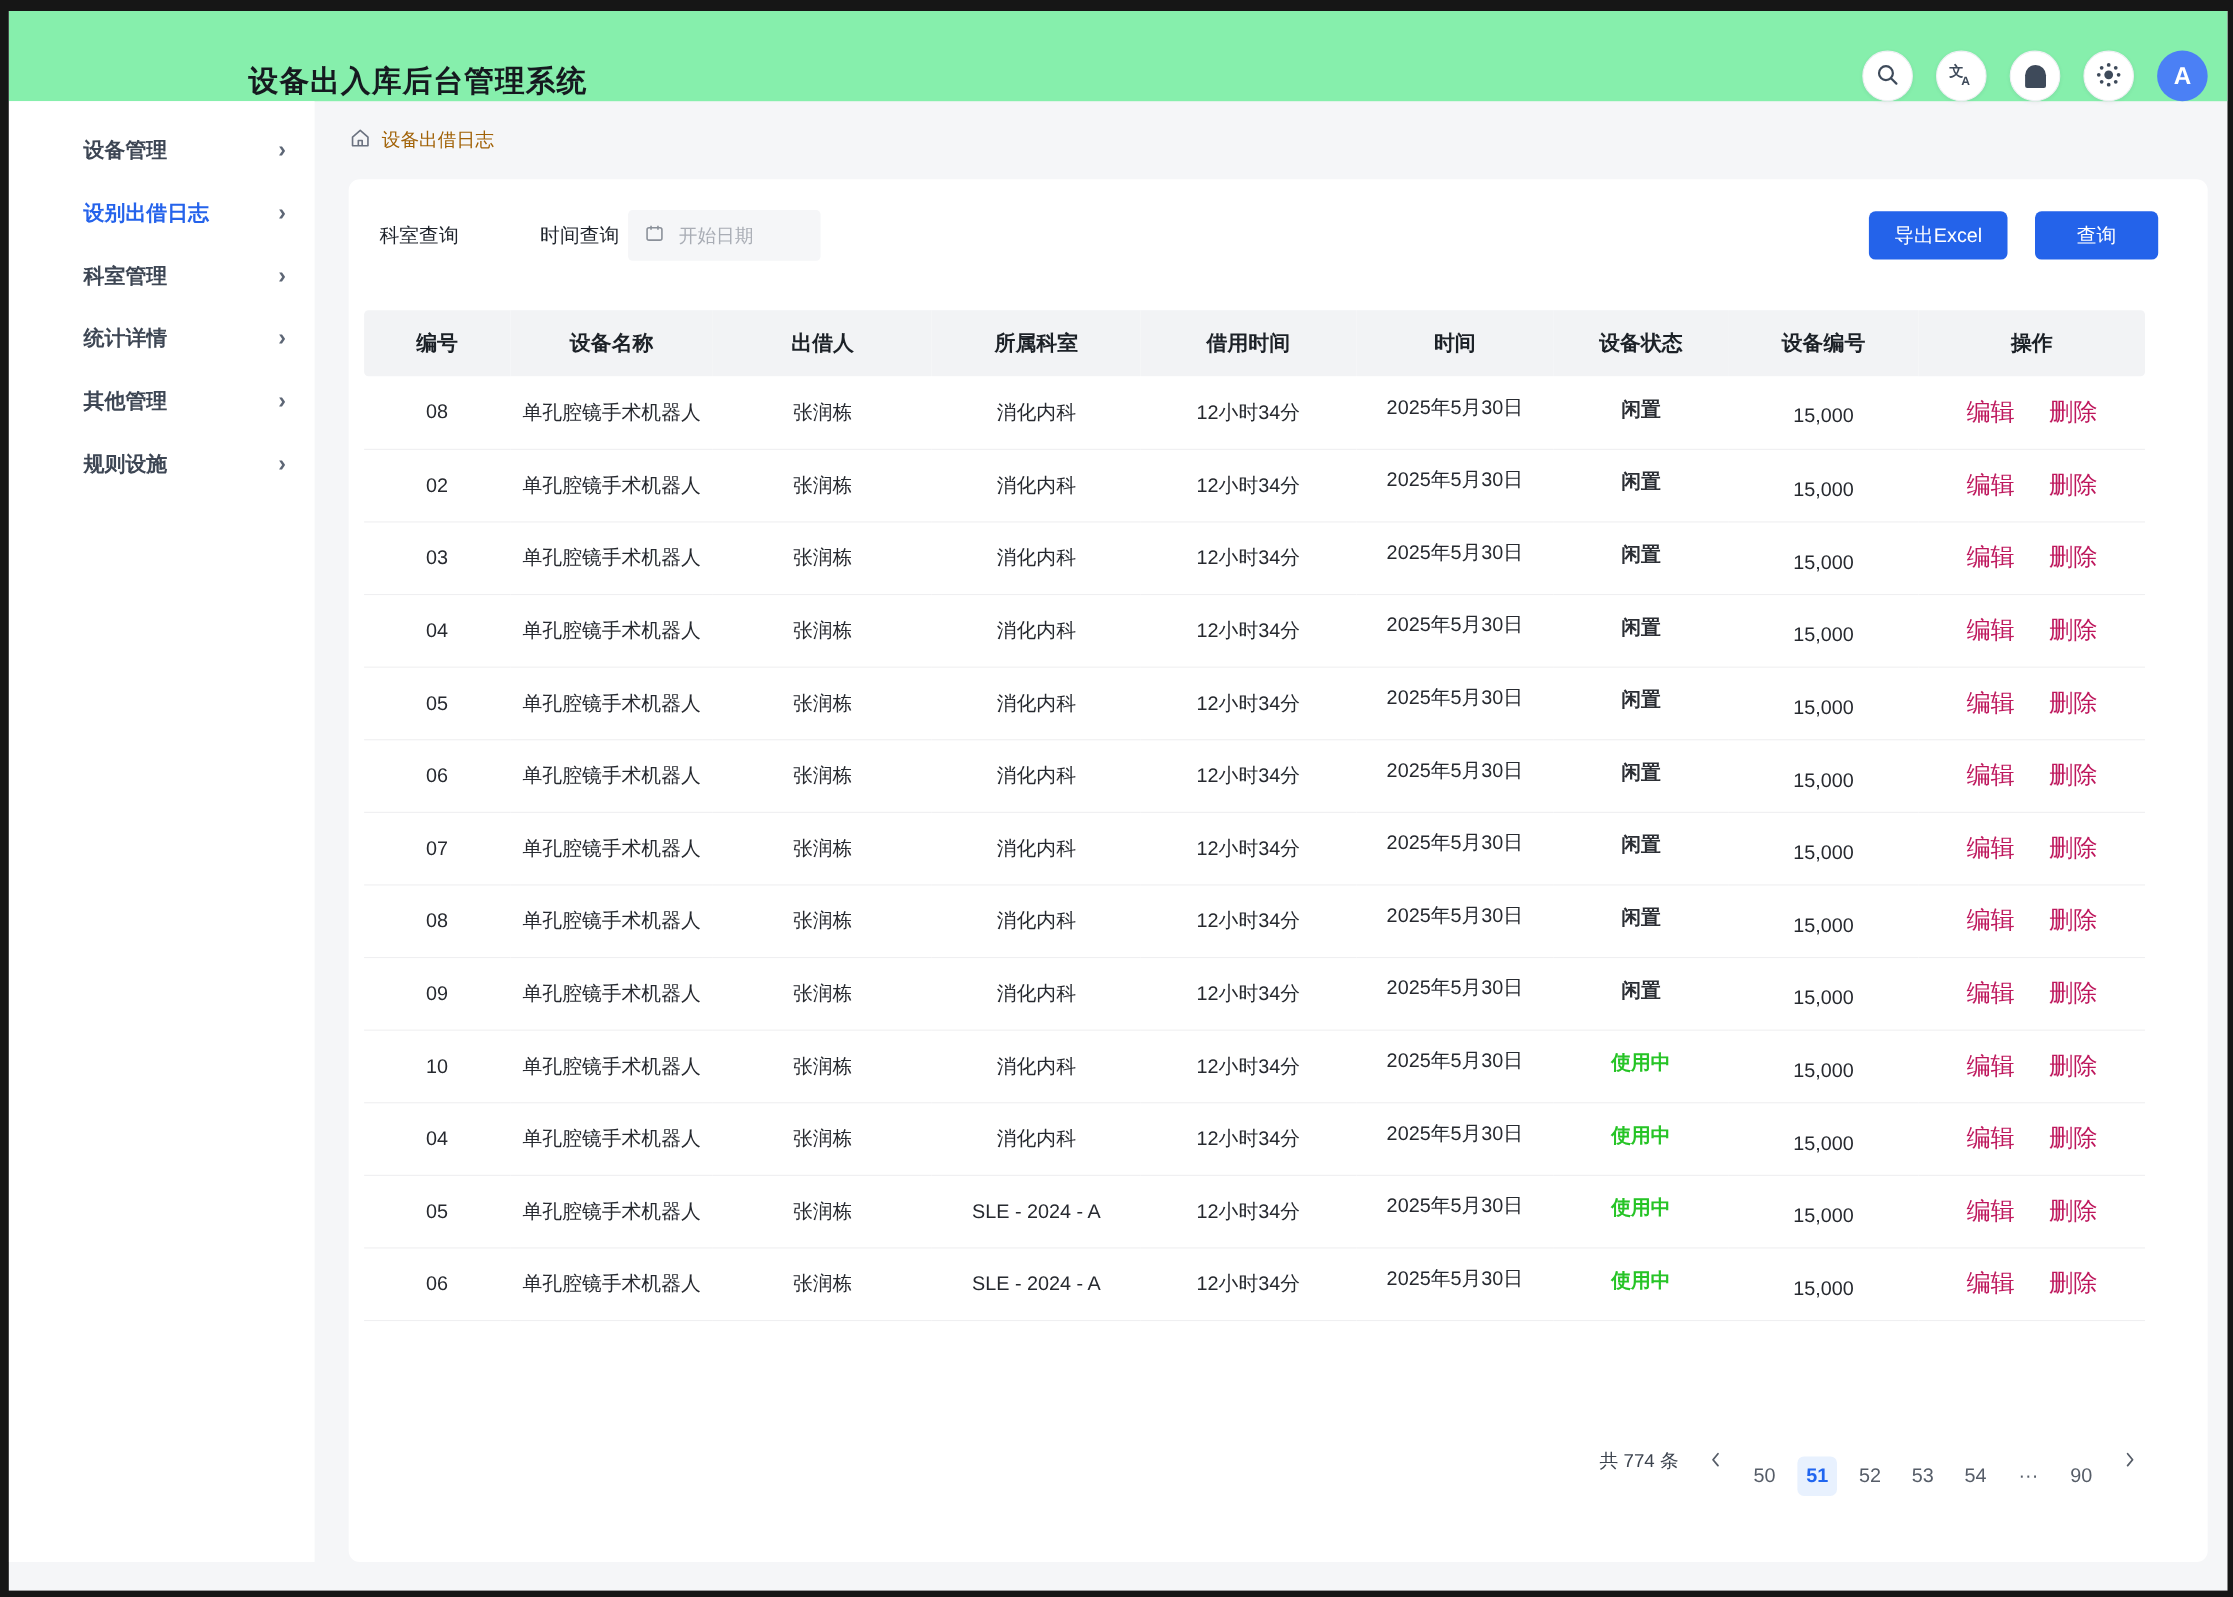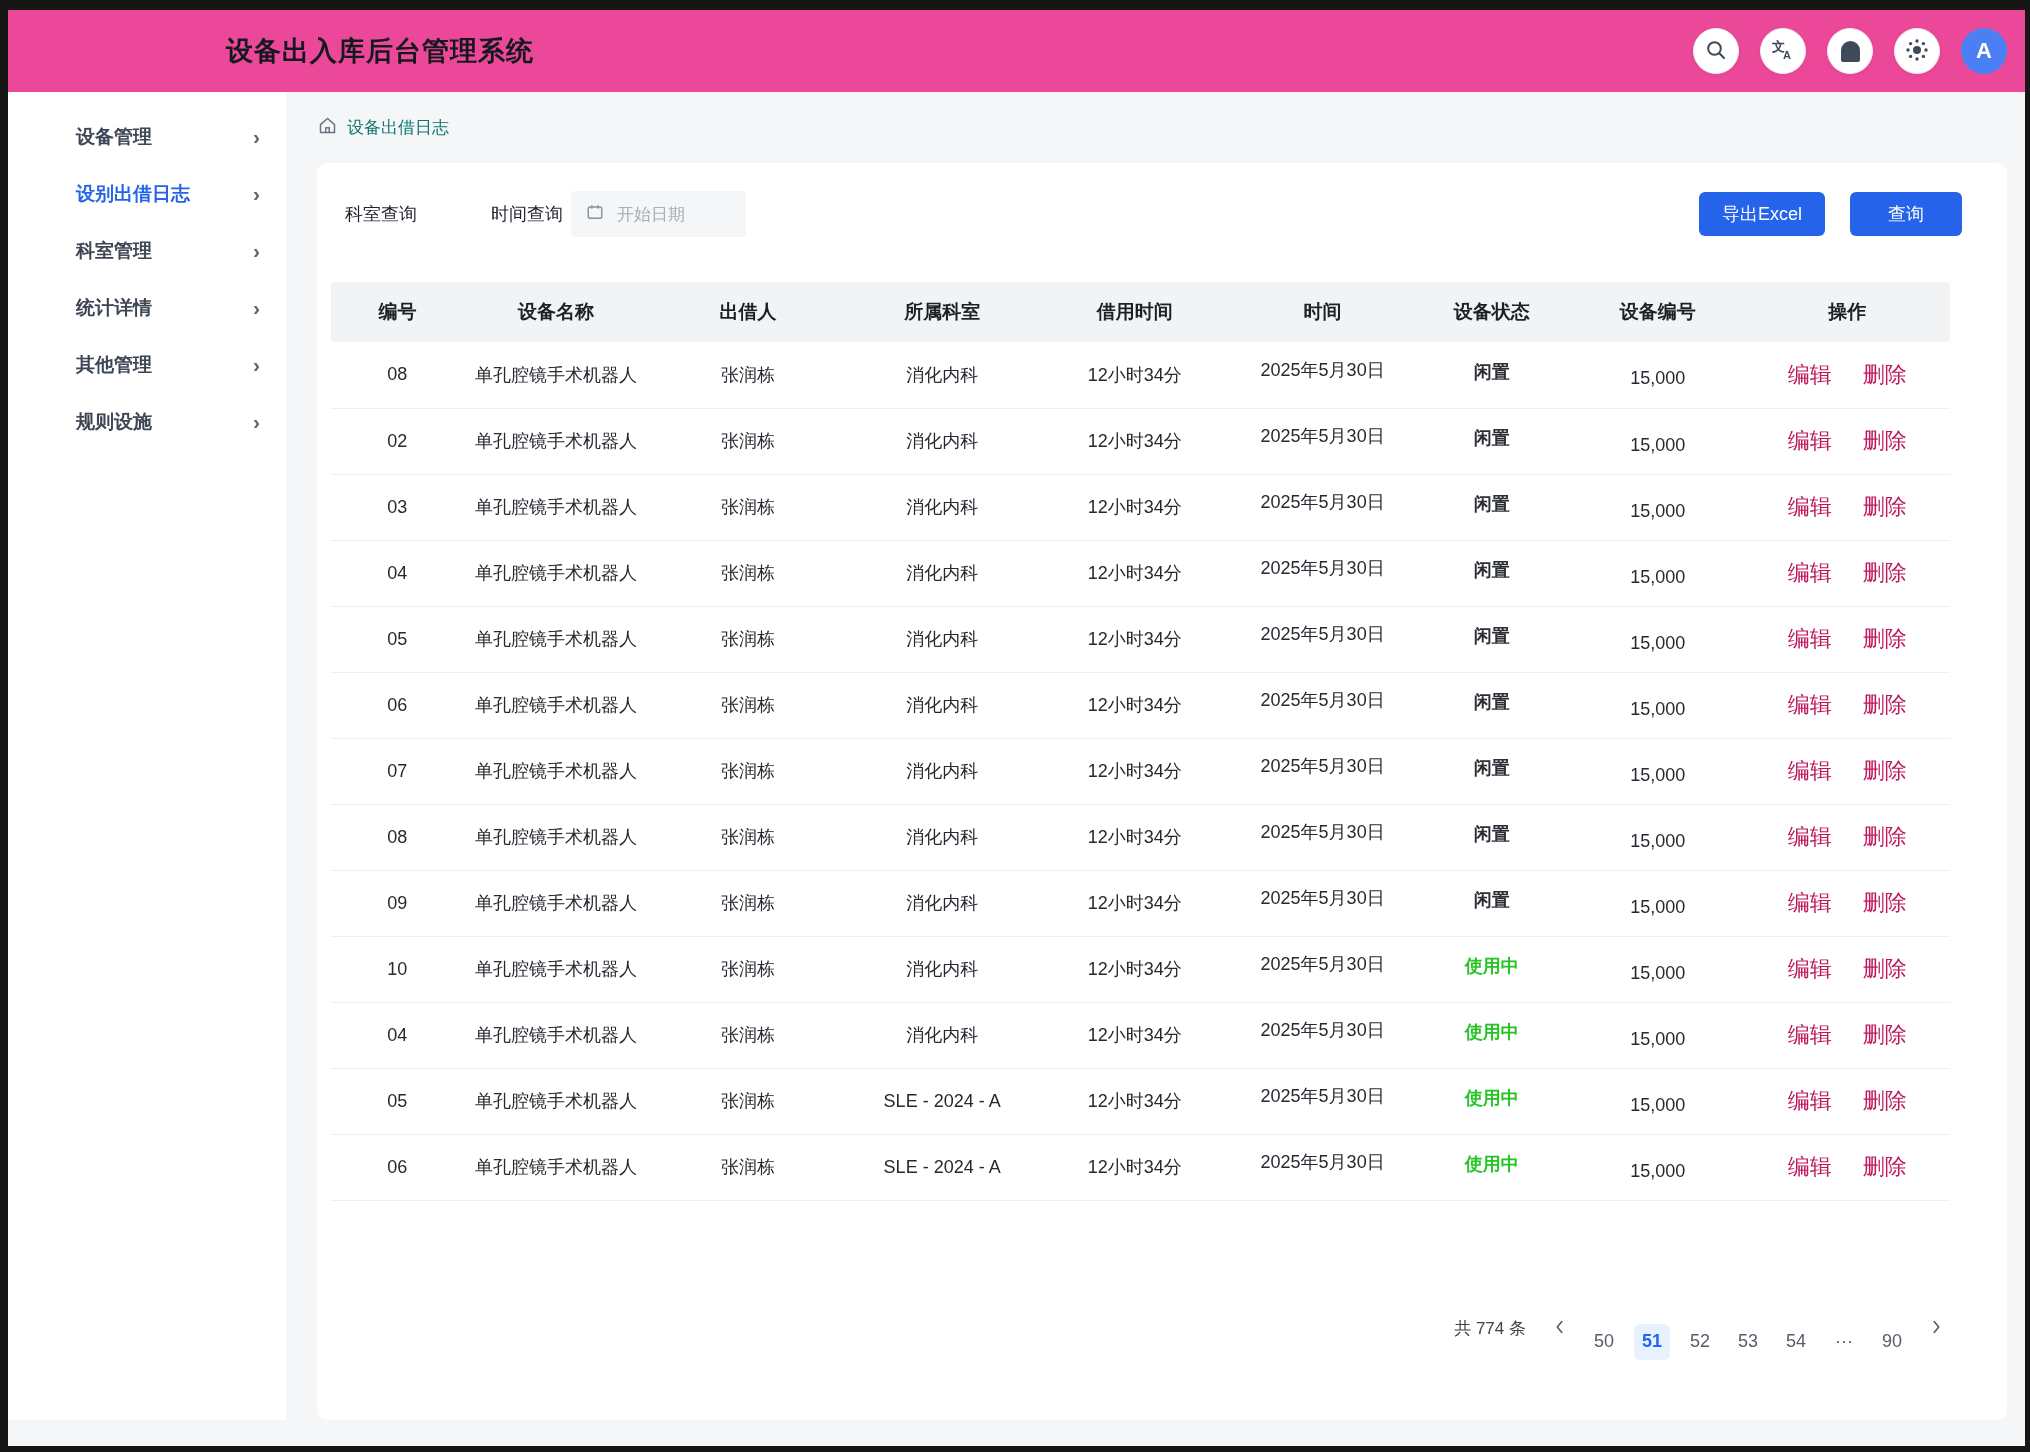--- a/index.html
+++ b/index.html
@@ -16,22 +16,22 @@
   }
   .app {
     width: 100%; height: 100%;
     background: #f5f6f8;
     display: flex; flex-direction: column;
     overflow: hidden;
   }
 
   
   .hdr {
-    flex: none; height: 82px; background: #ec4899;
-    display: flex; align-items: center;
+    flex: none; height: 82px; background: #86efac;
+    display: flex; align-items: flex-end;
     padding: 0 18px 0 218px;
   }
   .hdr h1 {
     margin: 0; font-size: 27px; font-weight: 700; color: #15191f;
     letter-spacing: 1px;
   }
   .hicons { margin-left: auto; display: flex; align-items: center; gap: 21px; }
   .icbtn {
     width: 46px; height: 46px; border-radius: 50%;
     background: #fff; border: 1px solid #eef0f3;
@@ -60,21 +60,21 @@
     height: 57px; display: flex; align-items: center;
     padding: 0 26px 0 68px; cursor: pointer;
     font-size: 19px; font-weight: 600; color: #3d4654;
   }
   .sitem .schev { margin-left: auto; font-size: 21px; color: #5d6675; font-weight: 600; line-height: 1; }
   .sitem.active .slabel { color: #2563eb; }
 
   .main { flex: 1; min-width: 0; padding: 0 18px 0 31px; }
   .breadcrumb {
     height: 71px; display: flex; align-items: center; gap: 9px;
-    font-size: 17px; color: #0f766e;
+    font-size: 17px; color: #a16207;
   }
 
   .card {
     background: #fff; border-radius: 10px; height: 1257px;
     padding-top: 28px; position: relative;
   }
 
   
   .filter-row { display: flex; align-items: center; margin: 0 45px 0 28px; height: 46px; }
   .flabel { font-size: 18px; font-weight: 400; color: #1f242c; white-space: nowrap; }

